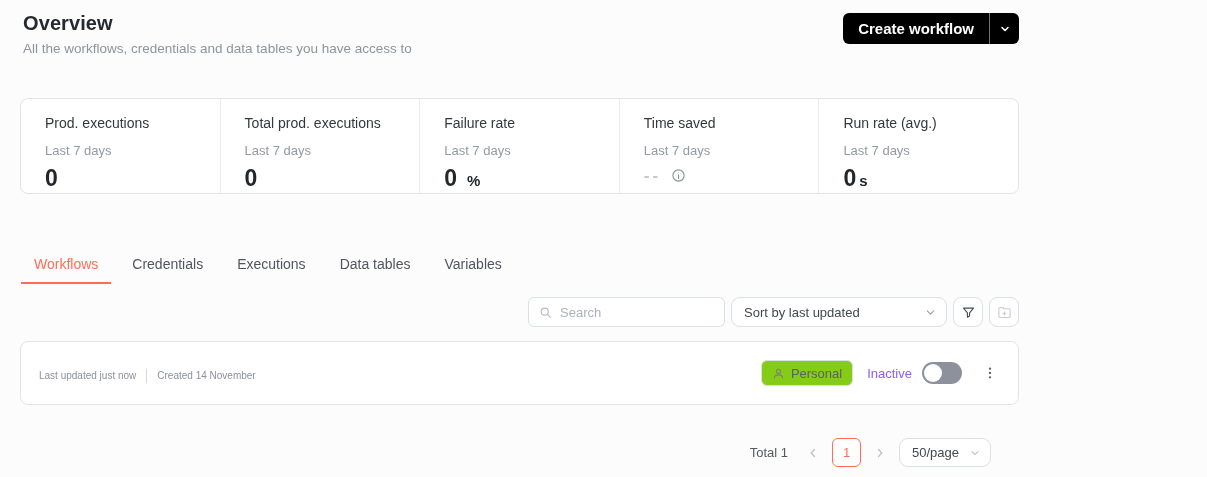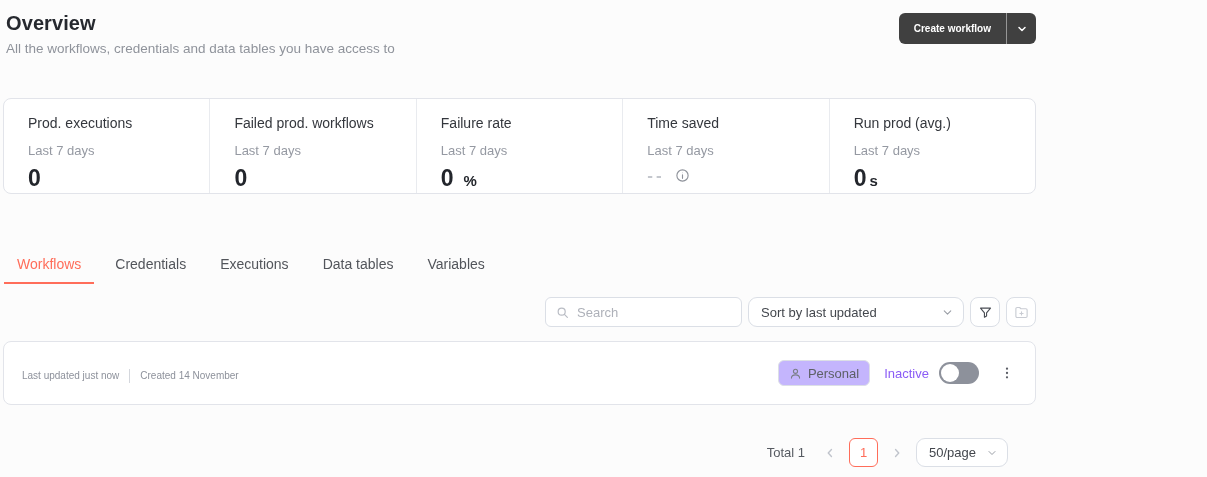--- a/index.html
+++ b/index.html
@@ -3,30 +3,30 @@
 <meta charset="utf-8">
 <style>
   * { box-sizing: border-box; margin: 0; padding: 0; }
   html,body { width: 1207px; height: 477px; }
   body {
     font-family: "Liberation Sans", "DejaVu Sans", sans-serif;
     background: #fcfcfc;
     color: #2e3138;
     overflow: hidden;
   }
-  .page { padding: 12px 3px 0; width: 1039px; }
+  .page { padding: 12px 20px 0; width: 1039px; }
 
   
   .page-header { display: flex; justify-content: space-between; align-items: flex-start; padding-left: 3px; }
   .page-title { font-size: 20px; font-weight: 700; color: #26292f; letter-spacing: .1px; }
   .page-subtitle { margin-top: 6px; font-size: 13.5px; color: #8f939b; }
   .split-btn { display: flex; margin-top: 1px; }
   .split-btn button {
-    background: #404040; color: #fff; border: none; cursor: pointer;
-    font-family: inherit; font-size: 10px; font-weight: 700;
+    background: #000000; color: #fff; border: none; cursor: pointer;
+    font-family: inherit; font-size: 15px; font-weight: 700;
     height: 31px; display: flex; align-items: center; justify-content: center;
   }
   .btn-main { padding: 0 15px; border-radius: 6px 0 0 6px; }
   .btn-caret { width: 30px; border-radius: 0 6px 6px 0; border-left: 1px solid rgba(255,255,255,.45) !important; }
   .btn-caret svg { display: block; }
 
   
   .stats {
     margin-top: 42px; display: flex;
     background: #fff; border: 1px solid #e2e4ea; border-radius: 8px;
@@ -82,21 +82,21 @@
     height: 64px; display: flex; align-items: center; justify-content: space-between;
     padding: 0 16px 0 18px; cursor: pointer;
   }
   .wf-name { font-size: 14px; font-weight: 700; color: #2d3036; }
   .wf-meta { margin-top: 5px; font-size: 10px; color: #8d919b; display: flex; align-items: center; }
   .wf-meta .meta-sep { display: inline-block; width: 1px; height: 14px; background: #d4d7dd; margin: 0 10px; }
   .wf-right { display: flex; align-items: center; gap: 14px; }
   .owner-badge {
     display: flex; align-items: center; gap: 6px;
     border: 1px solid #dcdfe6; border-radius: 6px; padding: 0 10px; height: 26px;
-    font-size: 13px; color: #5d6066; background: #c4b5fd;
+    font-size: 13px; color: #5d6066; background: #84cc16;
   }
   .owner-badge .badge-icon { color: #7a7e86; display: flex; }
   .status-label { font-size: 13px; color: #8b5cf6; }
   .toggle { width: 40px; height: 22px; border-radius: 11px; background: #8d919b; position: relative; cursor: pointer; margin-left: -4px; }
   .toggle .knob { position: absolute; top: 2px; left: 2px; width: 18px; height: 18px; border-radius: 50%; background: #fff; }
   .kebab { background: none; border: none; cursor: pointer; color: #5b5e66; display: flex; padding: 4px; margin-left: 2px; }
 
   
   .pagination { margin-top: 33px; display: flex; justify-content: flex-end; align-items: center; gap: 10px; padding-right: 28px; }
   .pg-total { font-size: 13px; color: #565a61; margin-right: 6px; }
@@ -132,21 +132,21 @@
   <section class="stats">
     <div class="stat">
       <div class="stat-label">Prod. executions</div>
       <div class="stat-period">Last 7 days</div>
       <div class="stat-value-row">
           <span class="stat-value">0</span>
           <span class="stat-unit"></span>
         </div>
     </div>
     <div class="stat">
-      <div class="stat-label">Failed prod. workflows</div>
+      <div class="stat-label">Total prod. executions</div>
       <div class="stat-period">Last 7 days</div>
       <div class="stat-value-row">
           <span class="stat-value">0</span>
           <span class="stat-unit"></span>
         </div>
     </div>
     <div class="stat">
       <div class="stat-label">Failure rate</div>
       <div class="stat-period">Last 7 days</div>
       <div class="stat-value-row">
@@ -162,21 +162,21 @@
         <span class="info-icon">
             <svg width="15" height="15" viewBox="0 0 24 24" fill="none" stroke="currentColor" stroke-width="1.8" stroke-linecap="round">
               <circle cx="12" cy="12" r="9"></circle>
               <line x1="12" y1="11" x2="12" y2="16.5"></line>
               <circle cx="12" cy="7.6" r="0.6" fill="currentColor" stroke="none"></circle>
             </svg>
           </span>
       </div>
     </div>
     <div class="stat">
-      <div class="stat-label">Run prod (avg.)</div>
+      <div class="stat-label">Run rate (avg.)</div>
       <div class="stat-period">Last 7 days</div>
       <div class="stat-value-row">
           <span class="stat-value">0</span>
           <span class="stat-unit" style="margin-left:-7px">s</span>
         </div>
     </div>
   </section>
 
   <nav class="tabs">
     <button class="tab active">Workflows</button>

